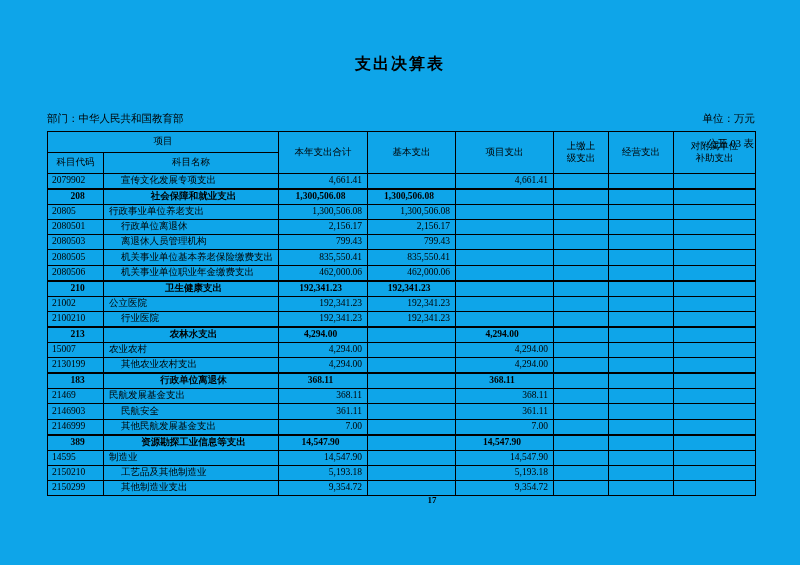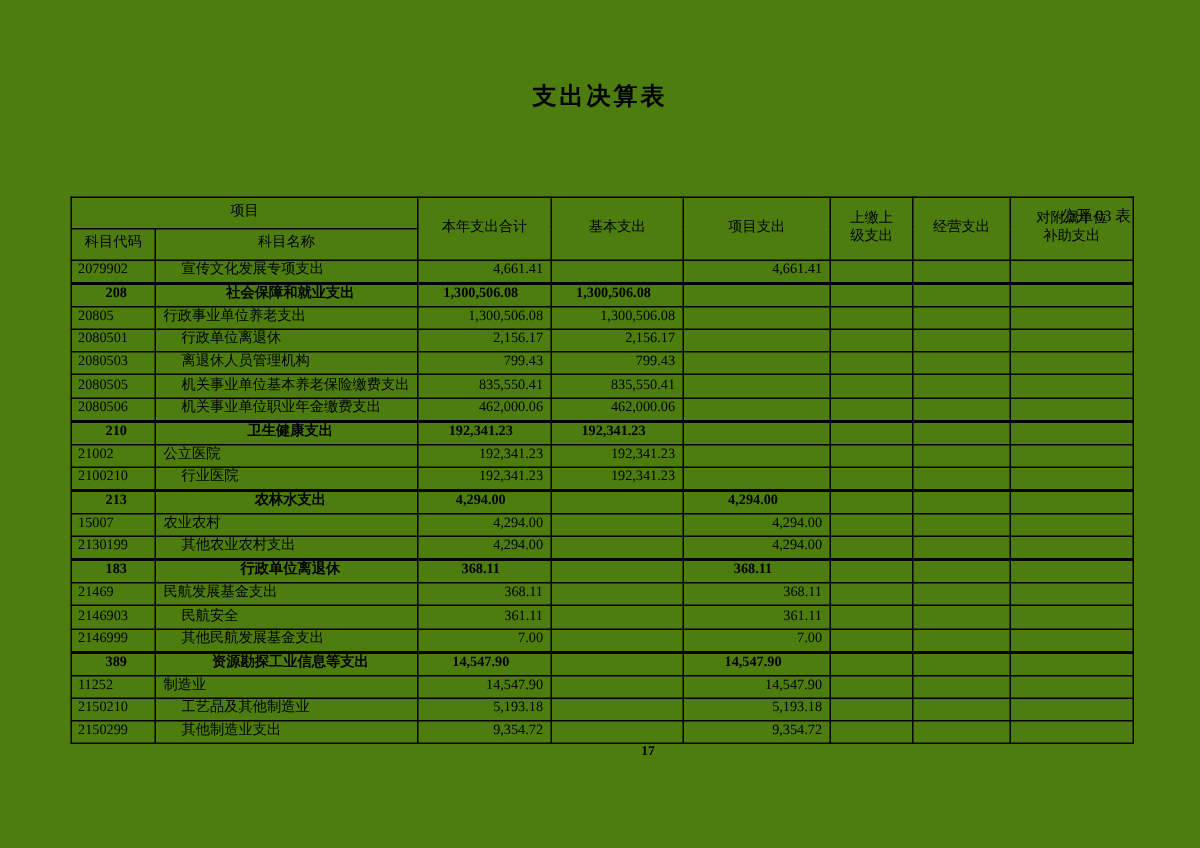--- a/index.html
+++ b/index.html
@@ -1,17 +1,17 @@
 <!DOCTYPE html>
 <html><head>
 <meta charset="utf-8">
 <style>
   html,body { margin:0; padding:0; background:#ffffff; }
   .page {
-    position:relative; width:800px; height:565px; background:#4d7c0f;
+    position:relative; width:800px; height:565px; background:#0ea5e9;
     font-family:"Liberation Serif","DejaVu Serif",serif; color:#000;
     overflow:hidden;
   }
   .doc-title {
     position:absolute; top:54px; left:0; width:100%;
     text-align:center; font-size:16px; font-weight:bold; letter-spacing:2px;
   }
   .public-label {
     position:absolute; top:98px; right:46px; font-size:10.5px;margin-top:39px;
   }
@@ -42,20 +42,24 @@
 </style>
 </head>
 <body>
 
 <div class="page">
 
   <div class="doc-title">支出决算表</div>
 
   <div class="public-label">公开 03 表</div>
 
+  <div class="meta-line">
+    <span>部门：中华人民共和国教育部</span>
+    <span>单位：万元</span>
+  </div>
 
   <table class="tbl">
     <colgroup>
       <col style="width:56px">
         <col style="width:175px">
         <col style="width:89px">
       <col style="width:88px">
         <col style="width:98px">
         <col style="width:55px">
       <col style="width:65px">
@@ -253,21 +257,21 @@
           <td class="code">389</td>
           <td class="name">资源勘探工业信息等支出</td>
           <td class="num">14,547.90</td>
           <td class="num"></td>
           <td class="num">14,547.90</td>
           <td class="num"></td>
           <td class="num"></td>
           <td class="num"></td>
         </tr>
         <tr>
-          <td class="code">11252</td>
+          <td class="code">14595</td>
           <td class="name">制造业</td>
           <td class="num">14,547.90</td>
           <td class="num"></td>
           <td class="num">14,547.90</td>
           <td class="num"></td>
           <td class="num"></td>
           <td class="num"></td>
         </tr>
         <tr>
           <td class="code">2150210</td>

